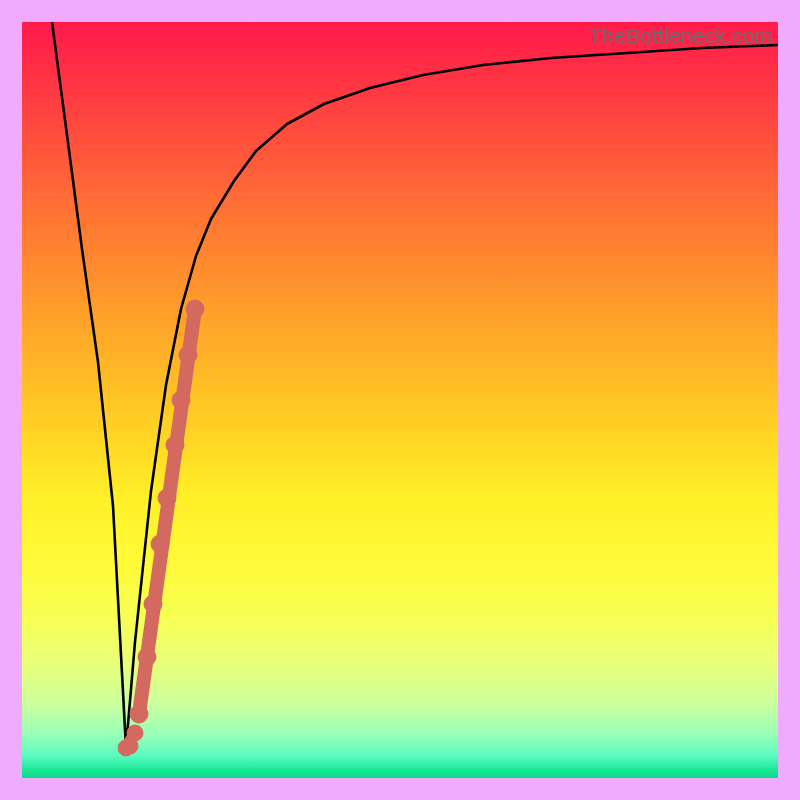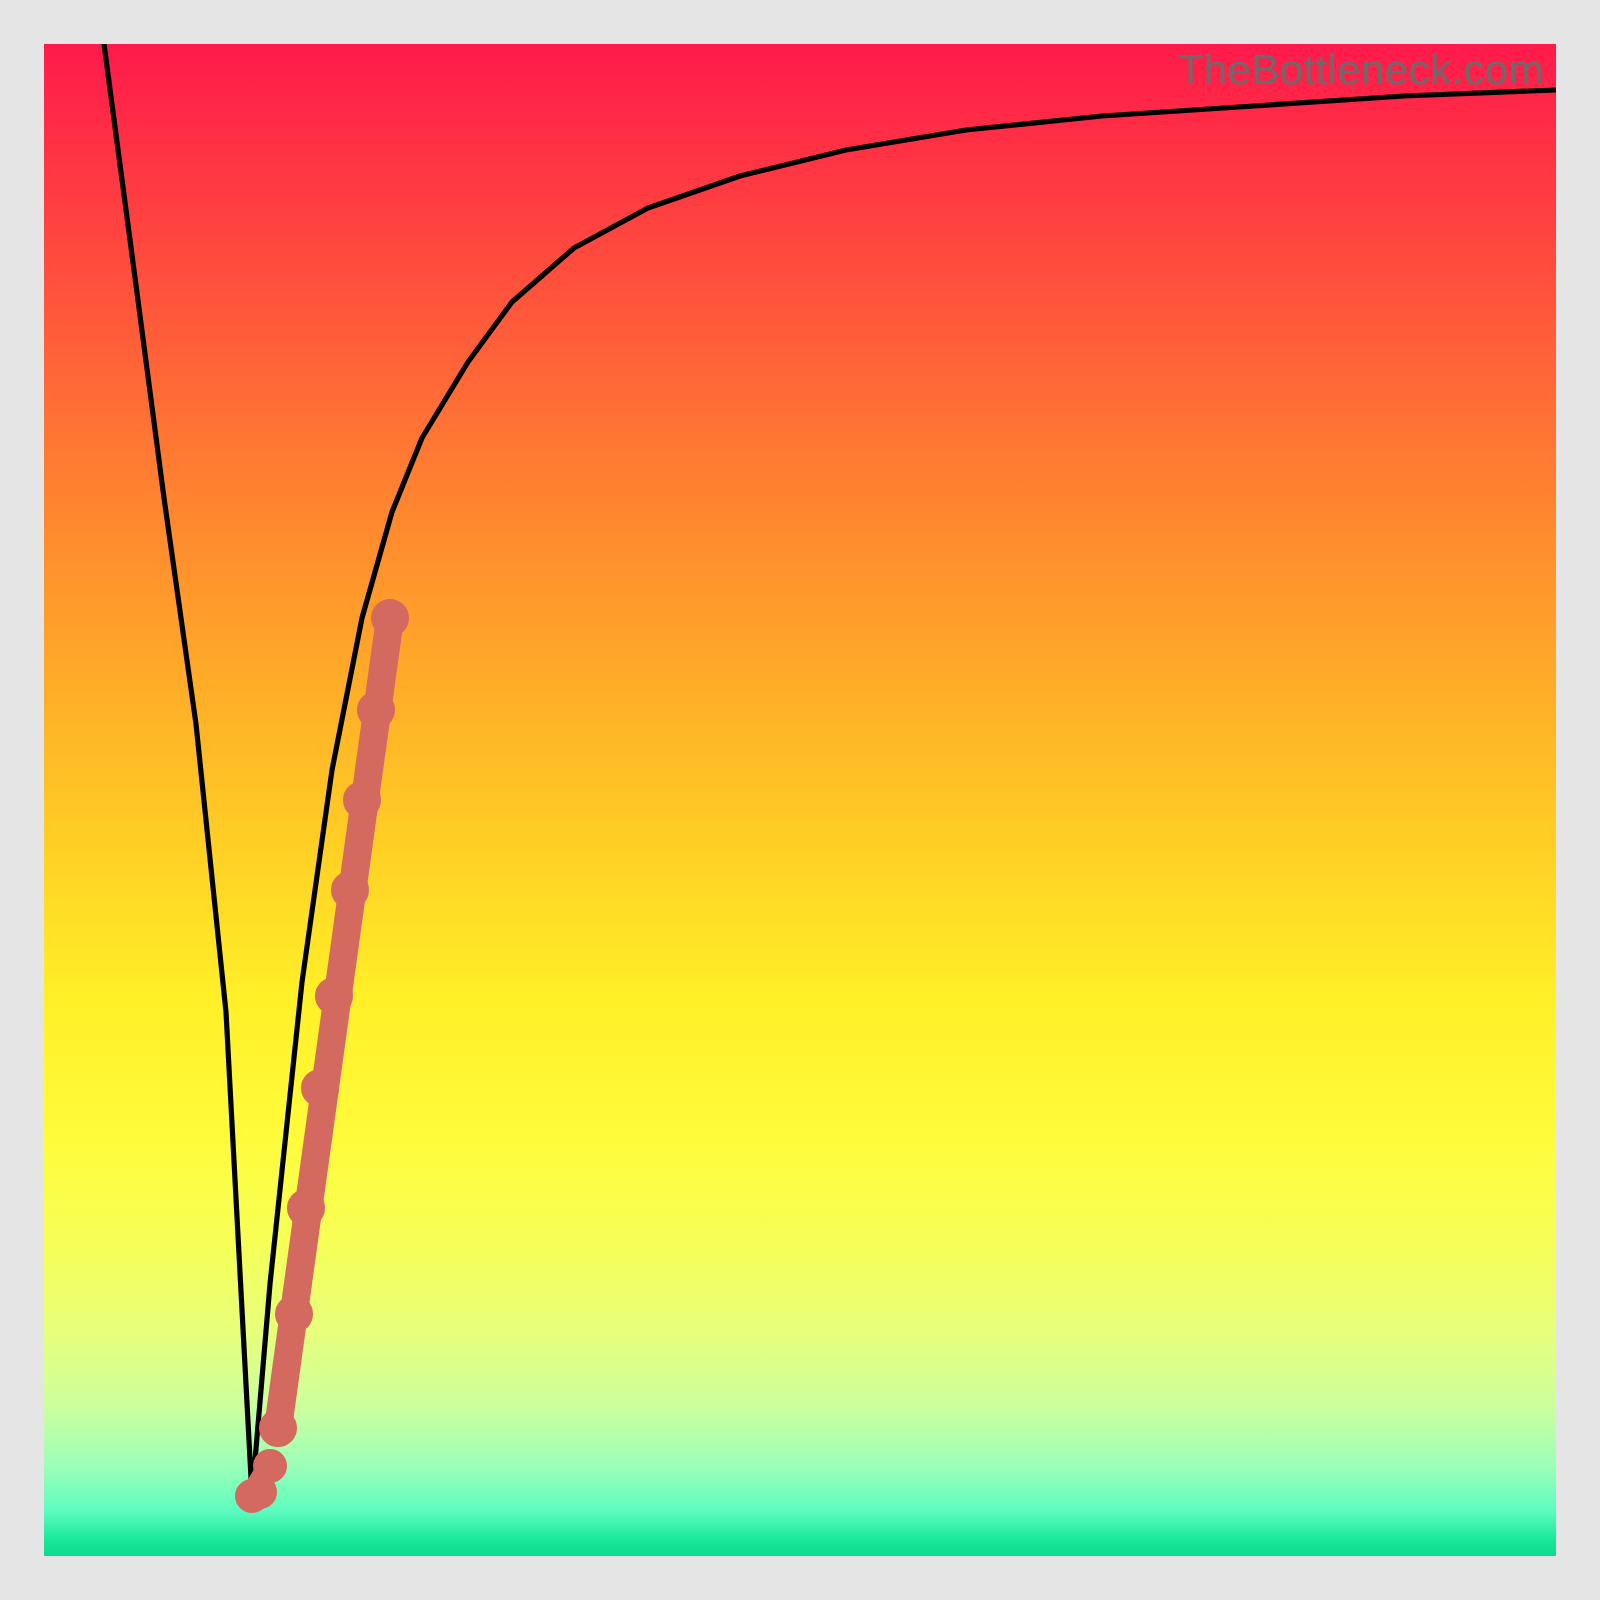--- a/index.html
+++ b/index.html
@@ -8,21 +8,21 @@
     width: 800px;
     height: 800px;
     overflow: hidden;
     background: #000;
     font-family: Arial, Helvetica, sans-serif;
   }
   .frame {
     position: relative;
     width: 800px;
     height: 800px;
-    background: #e5e5e5;
+    background: #f0abfc;
   }
   .plot {
     position: absolute;
     left: 22px;
     top: 22px;
     width: 756px;
     height: 756px;
     overflow: hidden;
   }
   .gradient {

